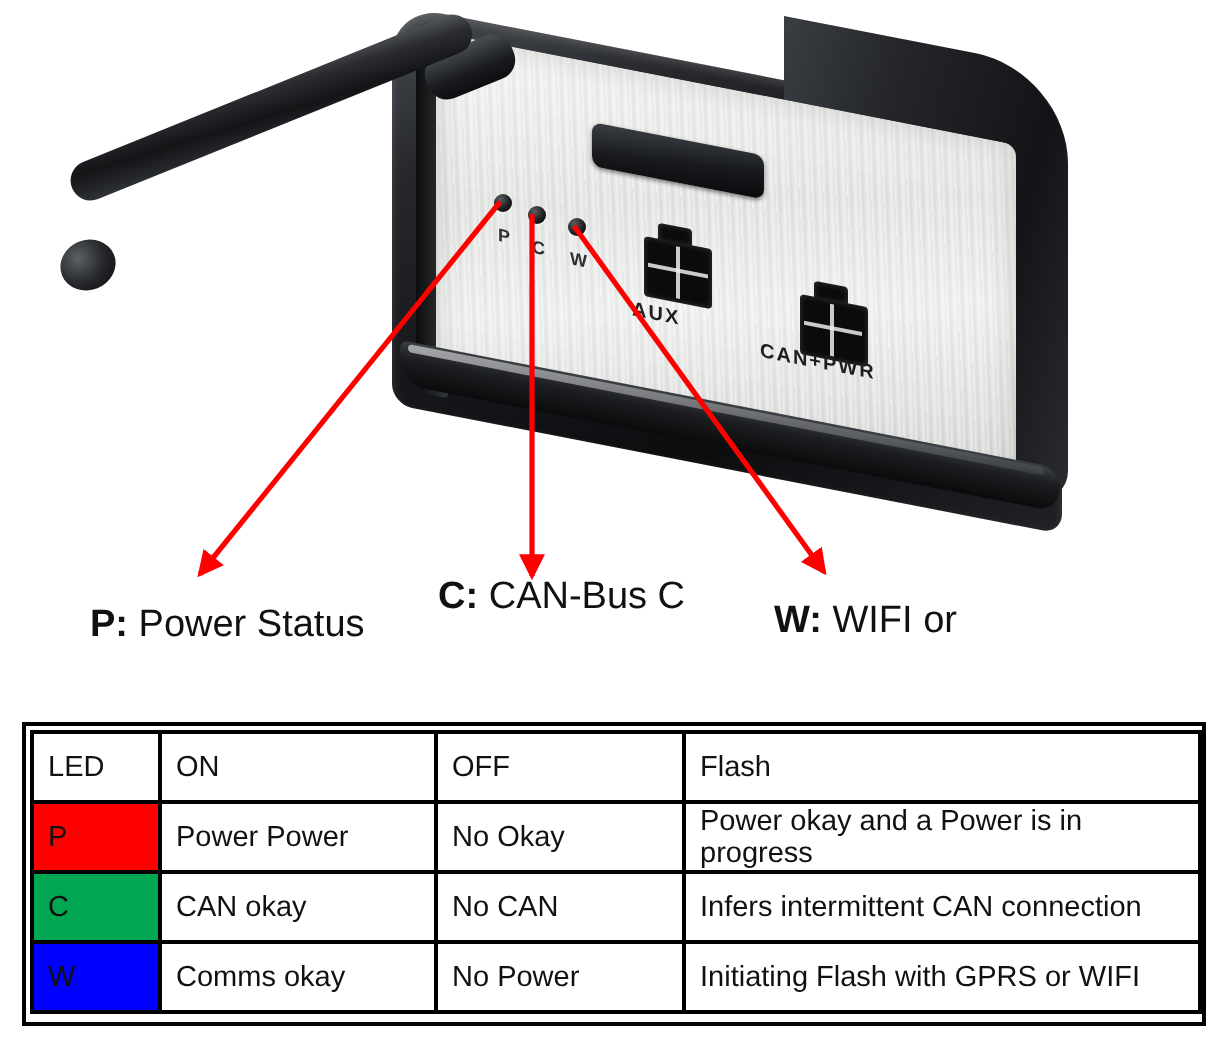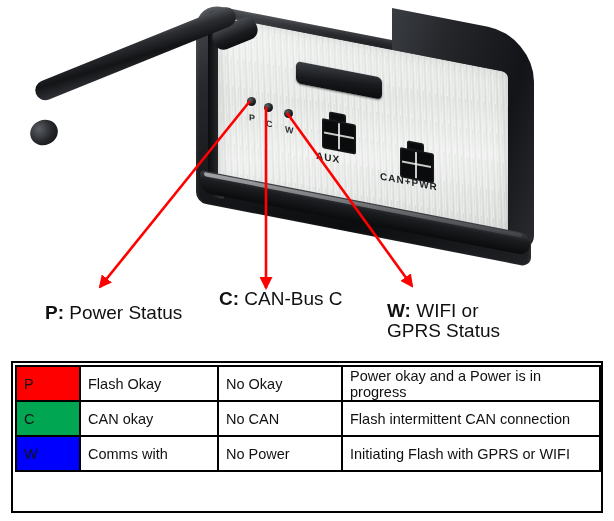--- a/index.html
+++ b/index.html
@@ -300,38 +300,43 @@
 <div class="caption" id="caption-p">
   <span class="key">P:</span><span> Power Status</span>
 </div>
 
 <div class="caption" id="caption-c">
   <span class="key">C:</span><span> CAN-Bus C</span>
 </div>
 
 <div class="caption" id="caption-w">
   <span class="key">W:</span><span> WIFI or</span>
-  <div>GPRS Status</div>
 </div>
 
 <div class="outer-frame"></div>
 <table id="led-table">
   <tbody>
     <tr>
+      <td class="col-led">LED</td>
+      <td class="col-on">ON</td>
+      <td class="col-off">OFF</td>
+      <td>Flash</td>
+    </tr>
+    <tr>
       <td class="col-led swatch-cell" style="background-color: rgb(255, 0, 0);">P</td>
-      <td class="col-on">Flash Okay</td>
+      <td class="col-on">Power Power</td>
       <td class="col-off">No Okay</td>
       <td>Power okay and a Power is in progress</td>
     </tr>
     <tr>
       <td class="col-led swatch-cell" style="background-color: rgb(0, 166, 81);">C</td>
       <td class="col-on">CAN okay</td>
       <td class="col-off">No CAN</td>
-      <td>Flash intermittent CAN connection</td>
+      <td>Infers intermittent CAN connection</td>
     </tr>
     <tr>
       <td class="col-led swatch-cell" style="background-color: rgb(0, 0, 255);">W</td>
-      <td class="col-on">Comms with</td>
+      <td class="col-on">Comms okay</td>
       <td class="col-off">No Power</td>
       <td>Initiating Flash with GPRS or WIFI</td>
     </tr>
   </tbody>
 </table>
 
 </body></html>

